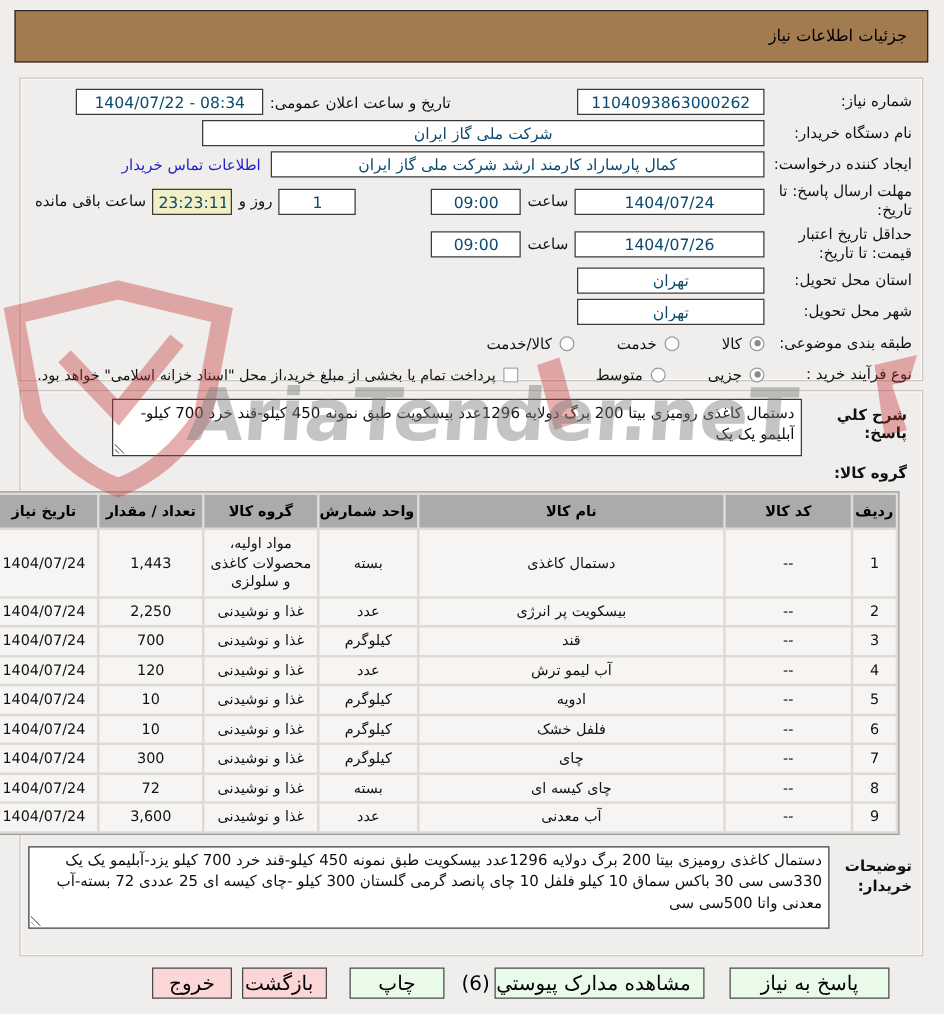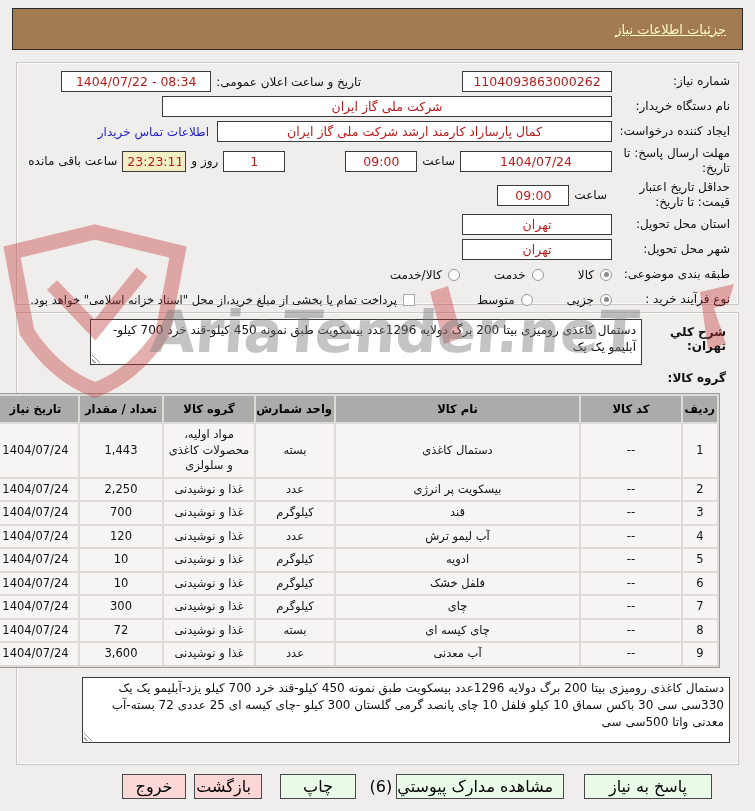--- a/index.html
+++ b/index.html
@@ -13,39 +13,39 @@
     font-size:12px;
     color:#111;
   }
   .canvas { position:absolute; inset:0; }
 
   
   .titlebar {
     position:absolute; top:8px; right:12px; left:12px; height:42px;
     background:#a27c50; border:1px solid #2a2a2a;
     display:flex; align-items:center; padding:0 16px;
-    color:#fef9c3; font-size:13px;text-decoration:underline;
+    color:#000000; font-size:13px;
   }
 
   
   .groupbox {
     position:absolute; right:16px; left:16px;
     border:1px solid #cbc7c2; box-shadow:0 0 0 1px #fafaf9 inset;
     background:transparent;
   }
   .gb1 { top:62px; height:243px; padding:6px 8px 4px; }
   .gb2 { top:312px; height:453px; padding:6px 6px 4px; }
 
   .frow { display:flex; align-items:center; min-height:25px; }
   .flabel { width:118px; flex:0 0 118px; line-height:1.25; padding-left:4px; }
   .tbox {
     border:1px solid #3a3a3a; background:#fff; height:21px;
     font-family:"DejaVu Sans",sans-serif; font-size:12.5px; padding:0 4px;
   }
-  input.tbox { color:#b91c1c;text-align:center; }
+  input.tbox { color:#0c4a6e;text-align:center; }
   .ltr { direction:ltr; text-align:center; }
   .rtl-val { text-align:right; }
   .smalllab { margin:0 5px; white-space:nowrap; }
   .link { color:#2222cc; cursor:pointer; white-space:nowrap; margin-right:8px;text-align:center; }
   .hl { background:#f3efc5; }
 
   .radio { width:12px; height:12px; border:1px solid #9a9a9a; border-radius:50%;
     background:#fdfdfd; display:inline-block; flex:0 0 12px; }
   .radio.checked { position:relative; }
   .radio.checked::after { content:''; position:absolute; width:5px; height:5px;
@@ -157,20 +157,21 @@
       <input class="tbox ltr" style="width: 72px;" readonly="" value="09:00">
       <span style="flex:0 0 60px"></span>
       <input class="tbox ltr" style="width: 62px;" readonly="" value="1">
       <span class="smalllab">روز و</span>
       <input class="tbox ltr hl" style="width: 64px;" readonly="" value="23:23:11">
       <span class="smalllab">ساعت باقی مانده</span>
     </div>
 
     <div class="frow" style="min-height:34px">
       <span class="flabel">حداقل تاریخ اعتبار قیمت: تا تاریخ:</span>
+      <input class="tbox ltr" style="width: 152px;" readonly="" value="1404/07/26">
       <span class="smalllab">ساعت</span>
       <input class="tbox ltr" style="width: 72px;" readonly="" value="09:00">
     </div>
 
     <div class="frow">
       <span class="flabel">استان محل تحویل:</span>
       <input class="tbox rtl-val" style="width: 150px;" readonly="" value="تهران">
     </div>
 
     <div class="frow">
@@ -206,21 +207,21 @@
       </span>
       <span class="checkbox" style="margin-right:28px"></span>
       <span class="cblabel">پرداخت تمام یا بخشی از مبلغ خرید،از محل "اسناد خزانه اسلامی" خواهد بود.</span>
     </div>
 
   </div>
 
   <div class="groupbox gb2">
 
     <div class="descrow">
-      <span class="dlabel bold">شرح کلي تهران:</span>
+      <span class="dlabel bold">شرح کلي پاسخ:</span>
       <div class="bigbox" style="width:552px;height:46px">
         <span>دستمال کاغذی رومیزی بیتا 200 برگ دولایه 1296عدد بیسکویت طبق نمونه 450 کیلو-قند خرد 700 کیلو-آبلیمو یک یک</span>
         <span class="grip"></span>
       </div>
     </div>
 
 
     <div class="descrow">
       <span class="dlabel bold" style="width:80px;flex:0 0 80px">گروه کالا:</span>
     </div>
@@ -325,20 +326,21 @@
             <td>آب معدنی</td>
             <td>عدد</td>
             <td>غذا و نوشیدنی</td>
             <td>3,600</td>
             <td>1404/07/24</td>
           </tr>
         </tbody>
     </table>
 
     <div class="notesrow">
+      <span class="nlabel bold">توضیحات خریدار:</span>
       <div class="bigbox" style="width:648px;height:66px">
         <span>دستمال کاغذی رومیزی بیتا 200 برگ دولایه 1296عدد بیسکویت طبق نمونه 450 کیلو-قند خرد 700 کیلو یزد-آبلیمو یک یک 330سی سی 30 باکس سماق 10 کیلو فلفل 10 چای پانصد گرمی گلستان 300 کیلو -چای کیسه ای 25 عددی 72 بسته-آب معدنی واتا 500سی سی</span>
         <span class="grip"></span>
       </div>
     </div>
 
   </div>
 
   <div class="btnbar">
     <button class="btn green b-respond">پاسخ به نیاز</button>

